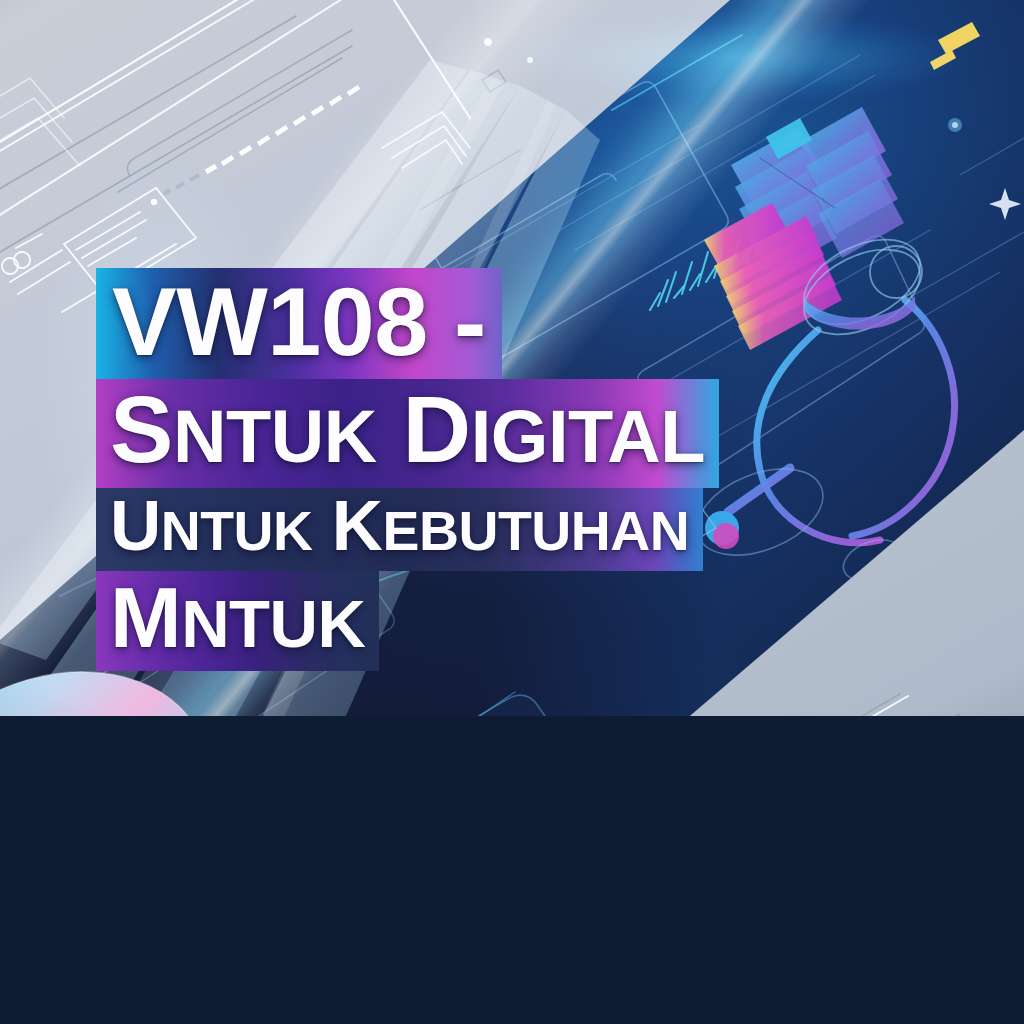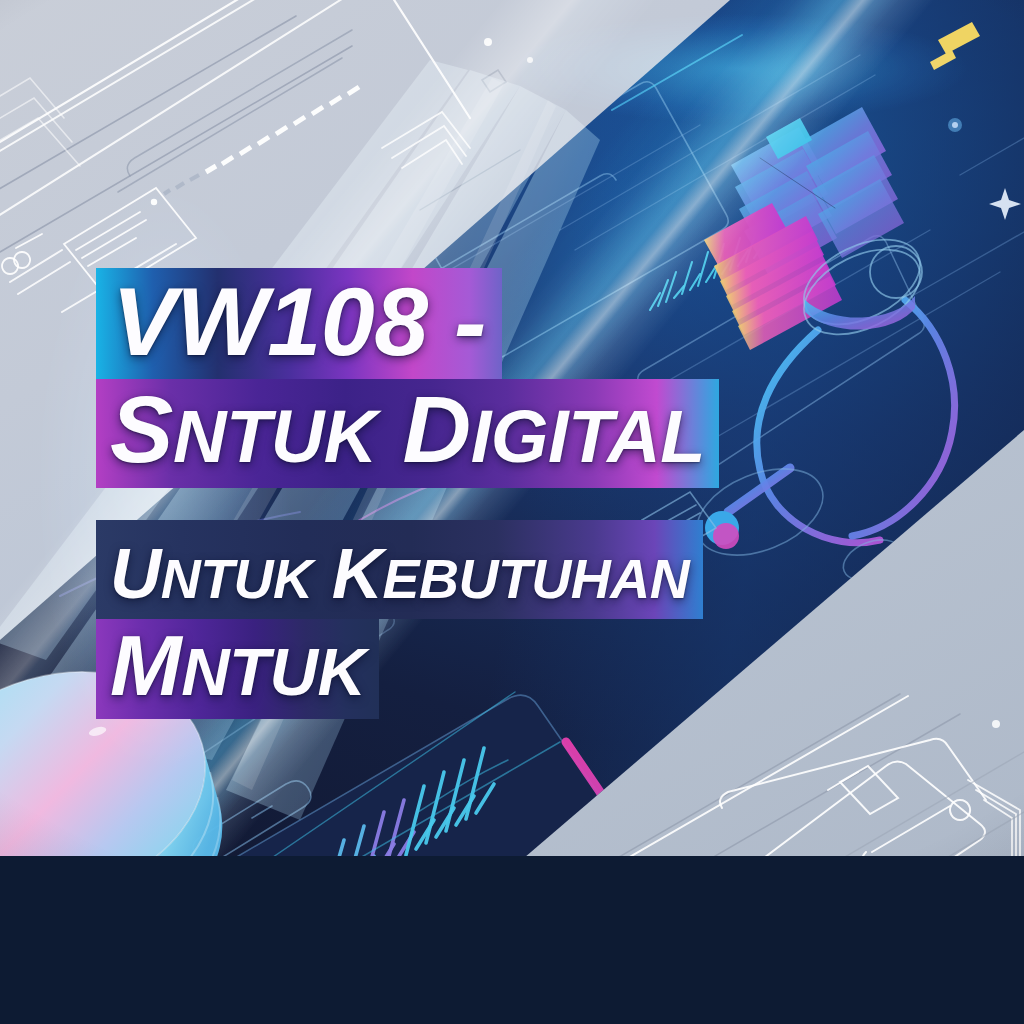--- a/index.html
+++ b/index.html
@@ -1,24 +1,23 @@
 <!DOCTYPE html>
 <html><head>
 <meta charset="utf-8">
 <style>
   html,body{margin:0;padding:0;background:#0d1b33;}
   body{font-family:"Liberation Sans",sans-serif;}
 
   #poster{
     position:relative;
-    width:1024px;height:856px;
+    width:1024px;height:716px;
     overflow:hidden;
     background:#14224a;
     isolation:isolate;
-    font-style:italic;
   }
 
   
   .layer{position:absolute;inset:0;}
 
   
   .bg-dark{
     background:
       radial-gradient(115% 95% at 78% 18%, #1d63a8 0%, #1b4f93 16%, #1b3a72 34%, #172a55 54%, #141f40 74%, #121a35 100%);
   }
@@ -111,23 +110,22 @@
   .hl-3{
     font-size:90px;
     line-height:.98;
     padding:4px 14px 12px 14px;
     background:linear-gradient(90deg,#a93fc0 0%,#7b32b0 18%,#5b2aa0 38%,#4d2798 55%,#6f31ad 74%,#9a3ec2 90%,#b648cd 100%);
   }
   
   .hl-4{
     font-size:71px;
     line-height:1.0;
-    padding:18px 14px 10px 14px;
+    padding:2px 14px 10px 14px;
     background:linear-gradient(90deg,#2b3a66 0%,#263360 14%,#222d58 34%,#232c56 52%,#2b3060 66%,#4a3a8e 82%,#6b45b8 92%,#2f7fd0 100%);
-    margin-top:32px;
   }
   
   .hl-5{
     font-size:86px;
     line-height:.98;
     padding:4px 14px 12px 14px;
     background:linear-gradient(90deg,#8b38bc 0%,#6c2ead 16%,#4f2699 36%,#3a2180 56%,#2c2a66 74%,#24305e 88%,#213058 100%);
   }
   
   .cap{font-size:1.0em;}

